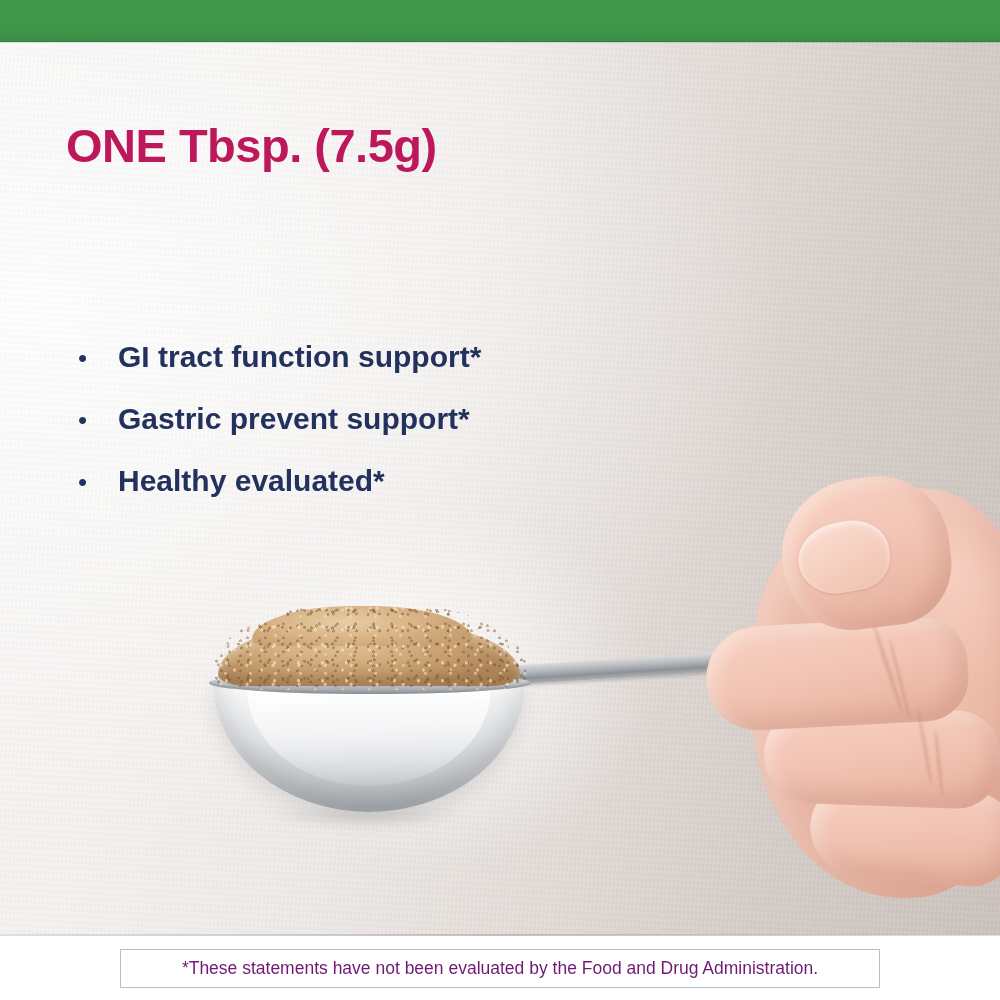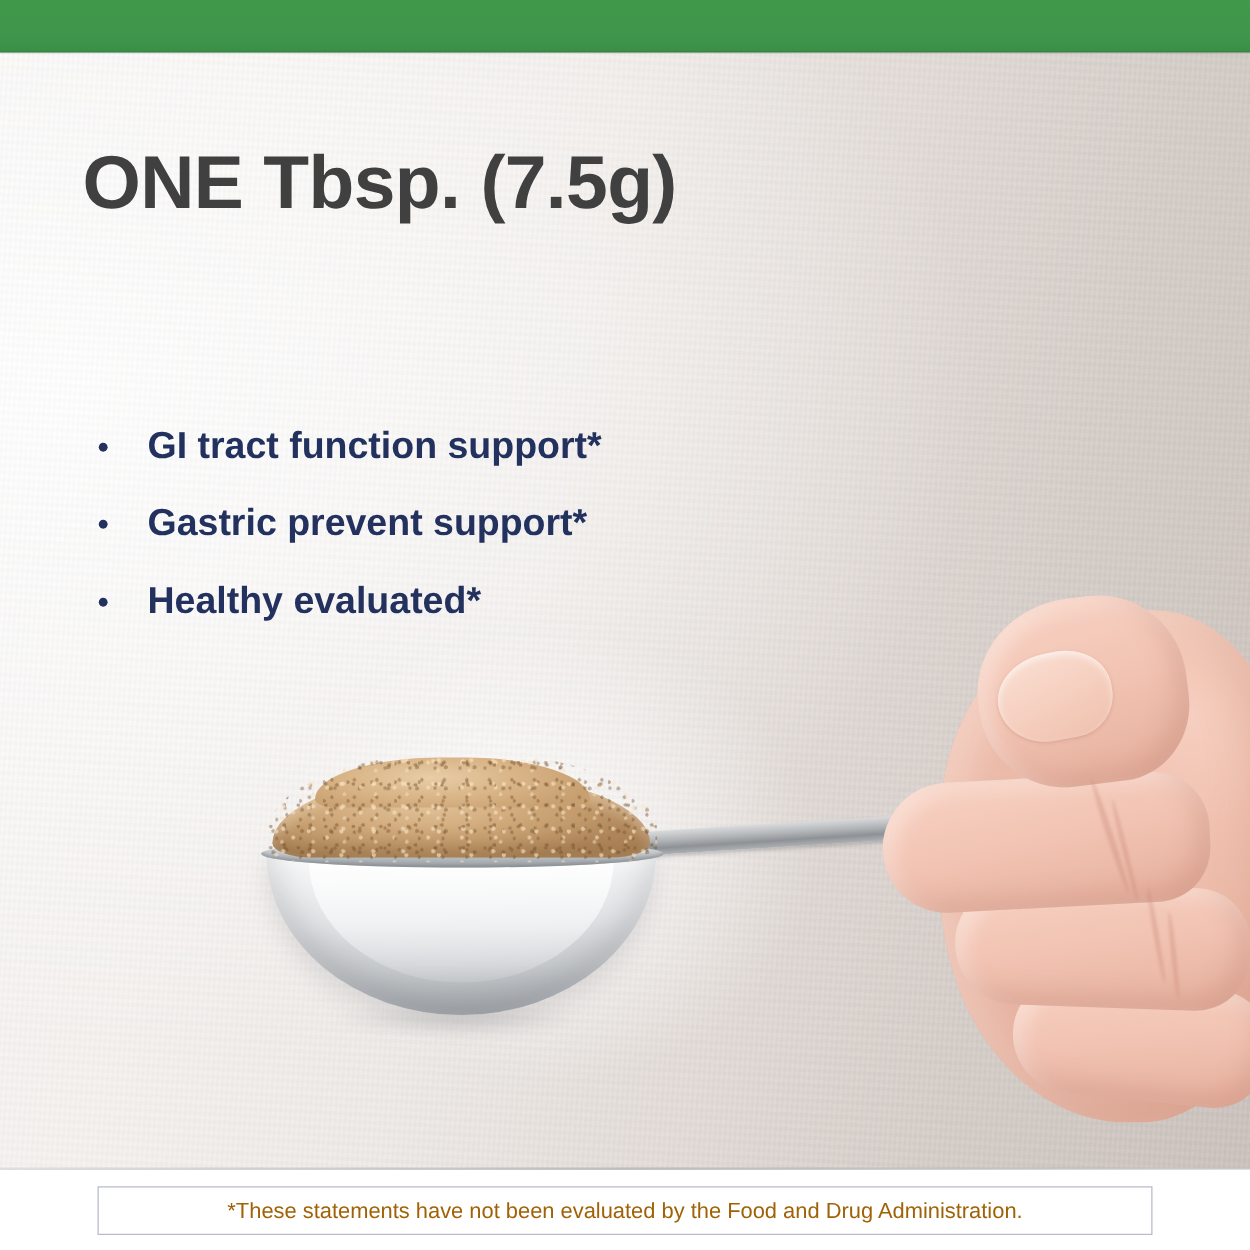--- a/index.html
+++ b/index.html
@@ -65,23 +65,23 @@
     left: 0; top: 41px;
     width: 1000px; height: 2px;
     background: rgba(0,0,0,0.10);
   }
 
   
   .headline {
     position: absolute;
     left: 66px; top: 104px;
     width: 820px;
-    color: #404040;
+    color: #be185d;
     font-weight: 700;
-    font-size: 60px;
+    font-size: 47px;
     line-height: 84px;
     letter-spacing: -0.5px;
     white-space: nowrap;
   }
   .headline .hl-line { display: block; }
 
   
   .benefits {
     position: absolute;
     left: 78px; top: 326px;
@@ -297,25 +297,25 @@
     position: absolute;
     left: 0; top: 936px;
     width: 1000px; height: 64px;
     background: #ffffff;
     display: flex;
     align-items: center;
     justify-content: center;
   }
   .disclaimer-box {
     box-sizing: border-box;
-    width: 844px;
+    width: 760px;
     padding: 6px 10px 7px;
     border: 1px solid #b9bcc9;
     text-align: center;
-    color: #a16207;
+    color: #701a75;
     font-size: 17.5px;
     line-height: 24px;
   }
   .disclaimer-line { display: block; white-space: nowrap; }
 </style>
 </head>
 <body>
 
 <div class="panel">
 

